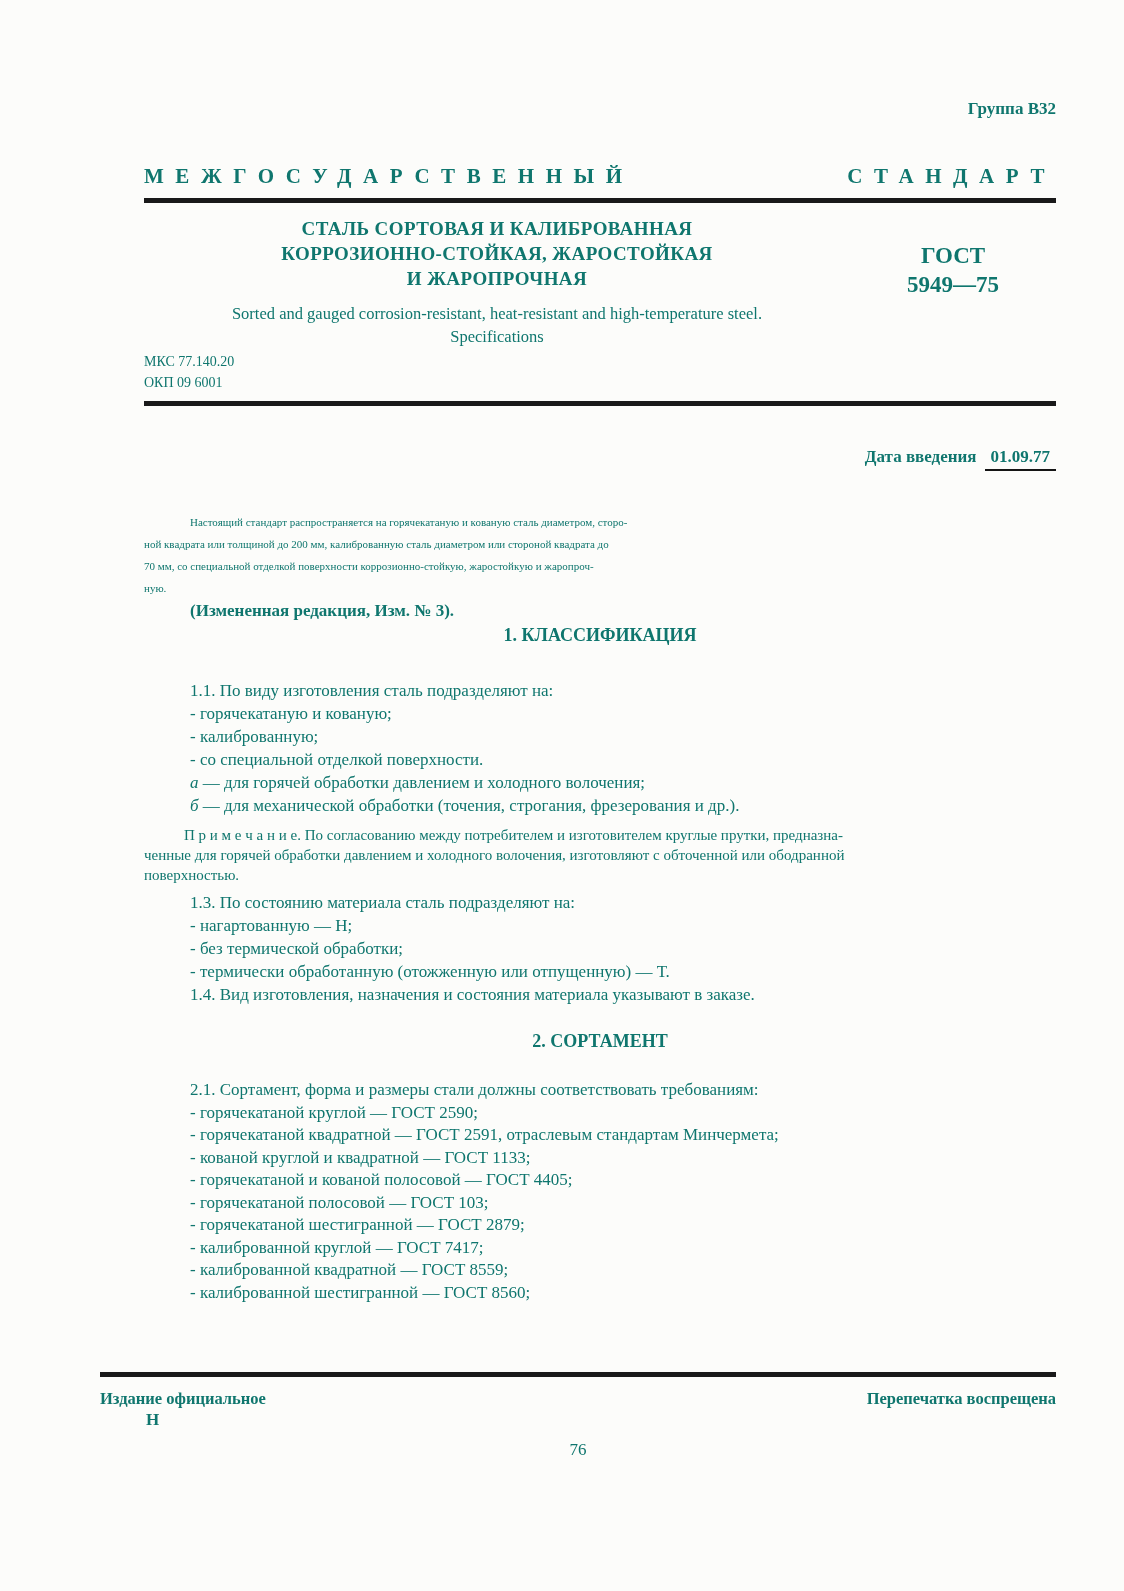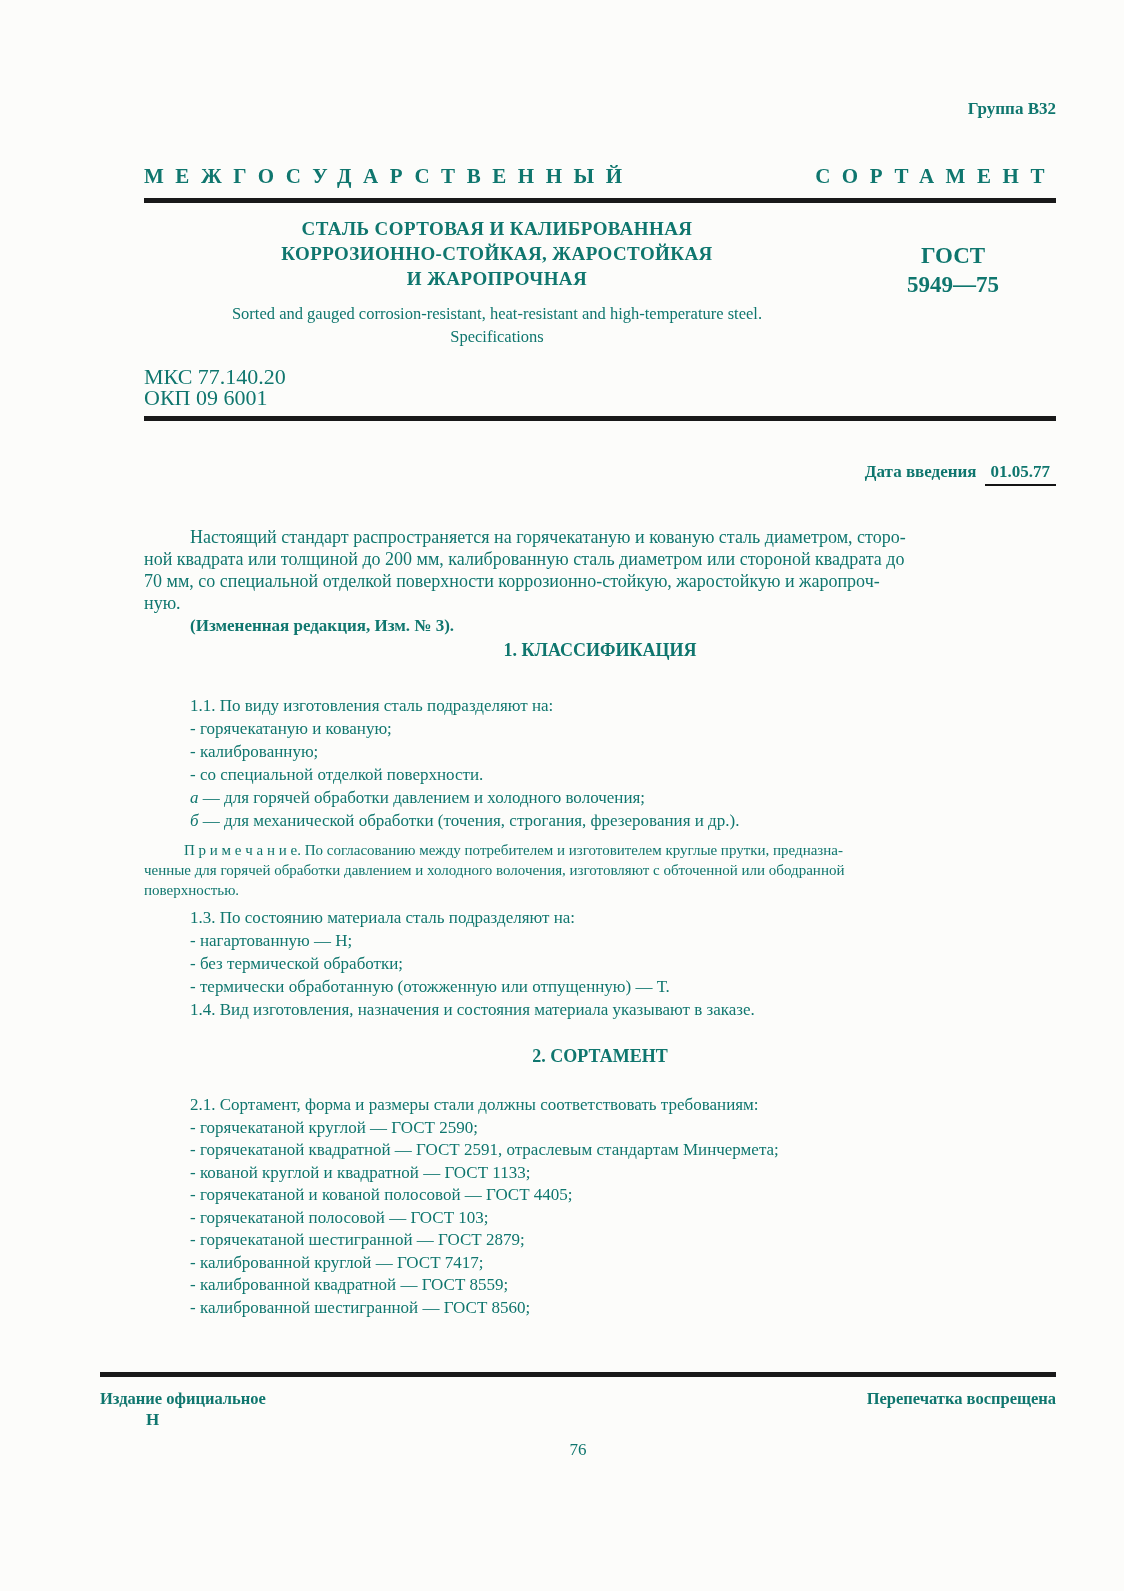--- a/index.html
+++ b/index.html
@@ -64,38 +64,38 @@
     font-size: 23px;
     line-height: 29px;
   }
   .english {
     margin-top: 11px;
     width: 706px;
     text-align: center;
     font-size: 16.5px;
     line-height: 23px;
   }
-  .codes { margin-top: 18px; font-size: 22px; line-height: 21px; }
+  .codes { margin-top: 3px; font-size: 14px; line-height: 21px; }
   .rule2 { margin-top: 8px; }
   .date-line {
     margin-top: 40px;
     text-align: right;
     font-weight: bold;
     font-size: 17px;
     line-height: 22px;
   }
   .date-underline {
     display: inline-block;
     border-bottom: 2px solid #141414;
     padding: 0 6px 1px 6px;
     margin-left: 8px;
   }
   .scope {
     margin: 40px 0 0 0;
-    font-size: 18px;
+    font-size: 11px;
     line-height: 22px;
     text-indent: 46px;
   }
   .line {
     margin: 0;
     font-size: 17px;
     line-height: 23px;
     text-indent: 46px;
   }
   .sec2-line { line-height: 22.5px; }
@@ -145,21 +145,21 @@
 </head>
 <body>
 
 <div class="page">
   <div class="inner">
 
     <div class="group-label">Группа В32</div>
 
     <div class="std-header">
       <span>МЕЖГОСУДАРСТВЕННЫЙ</span>
-      <span>СОРТАМЕНТ</span>
+      <span>СТАНДАРТ</span>
     </div>
 
     <div class="rule"></div>
 
     <div class="title-row">
       <div class="title-left">
         <div class="doc-title multiline">СТАЛЬ СОРТОВАЯ И КАЛИБРОВАННАЯ
 КОРРОЗИОННО-СТОЙКАЯ, ЖАРОСТОЙКАЯ
 И ЖАРОПРОЧНАЯ</div>
       </div>
@@ -172,21 +172,21 @@
     <div class="english multiline">Sorted and gauged corrosion-resistant, heat-resistant and high-temperature steel.
 Specifications</div>
 
     <div class="codes">
       <div>МКС 77.140.20</div>
       <div>ОКП 09 6001</div>
     </div>
 
     <div class="rule rule2"></div>
 
-    <div class="date-line"><span>Дата введения</span><span class="date-underline">01.05.77</span></div>
+    <div class="date-line"><span>Дата введения</span><span class="date-underline">01.09.77</span></div>
 
     <p class="scope multiline">Настоящий стандарт распространяется на горячекатаную и кованую сталь диаметром, сторо-
 ной квадрата или толщиной до 200 мм, калиброванную сталь диаметром или стороной квадрата до
 70 мм, со специальной отделкой поверхности коррозионно-стойкую, жаростойкую и жаропроч-
 ную.</p>
     <p class="line amendment">(Измененная редакция, Изм. № 3).</p>
 
     <div class="sec-heading">1. КЛАССИФИКАЦИЯ</div>
 
     <p class="line">1.1. По виду изготовления сталь подразделяют на:</p>

